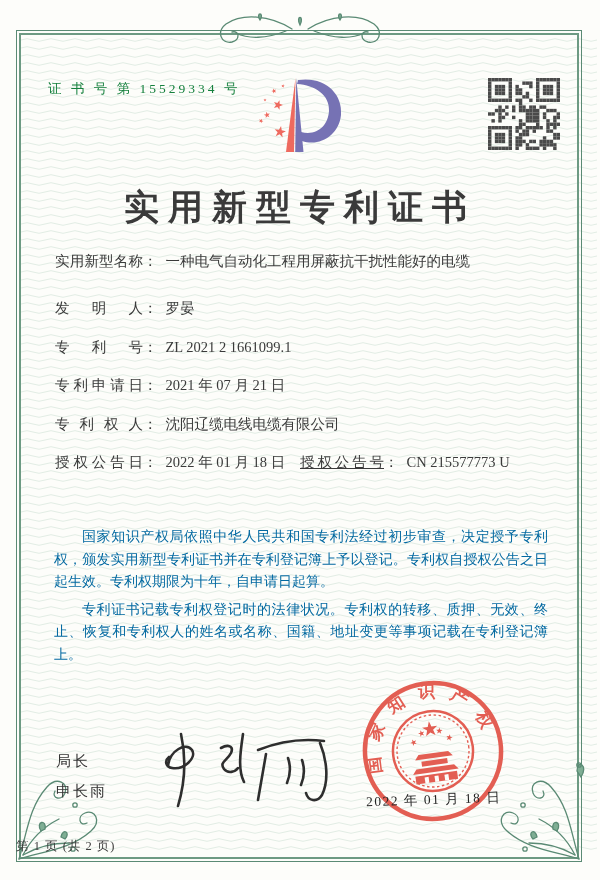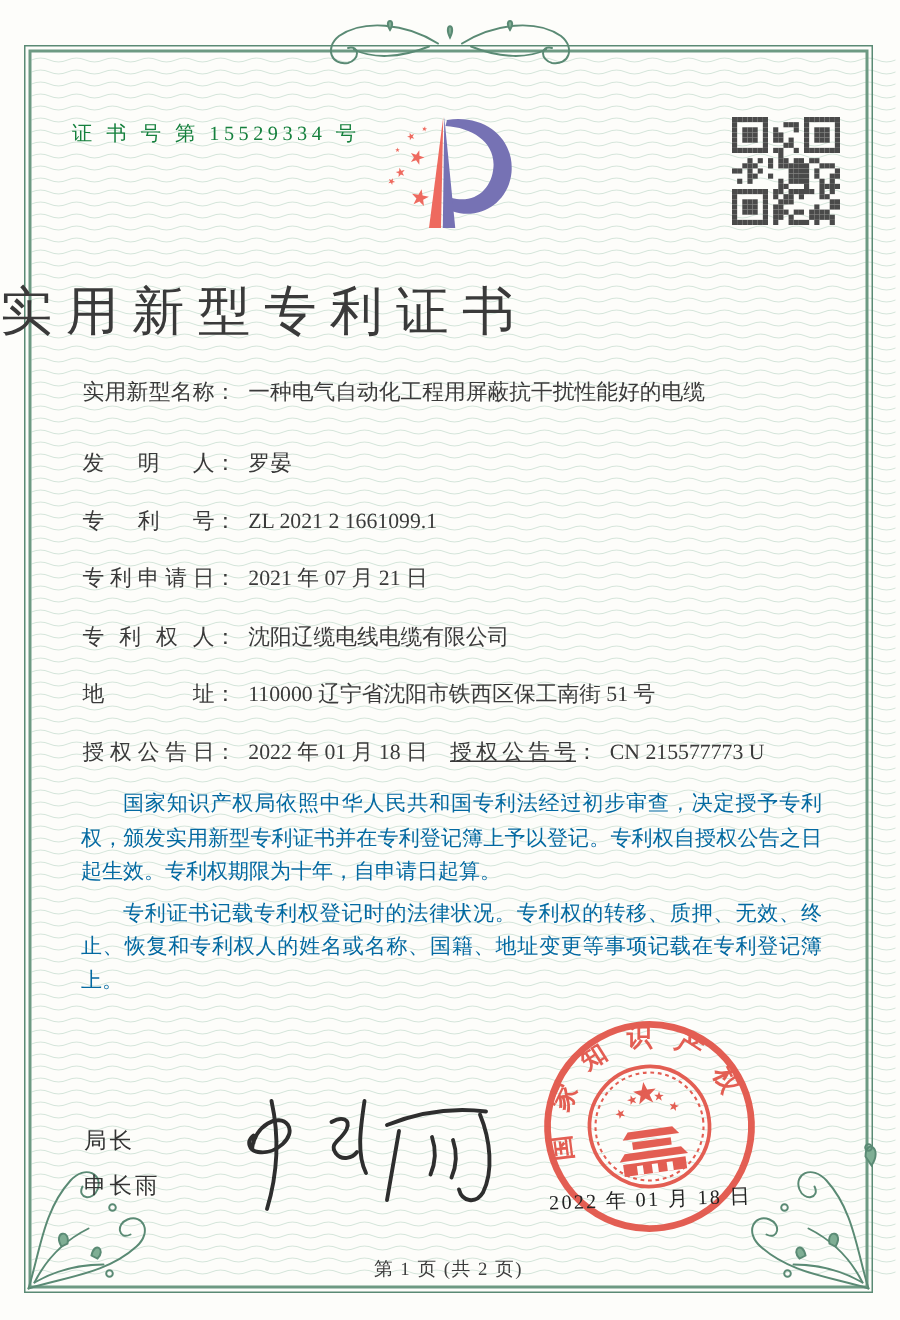--- a/index.html
+++ b/index.html
@@ -12,22 +12,22 @@
   .frame{position:absolute;left:16px;top:30px;width:564px;height:830px;
     border:1px solid #5a8a74;}
   .frame-inner{position:absolute;inset:2px;border:2px solid #6d9a83;}
   svg{display:block;}
   .overlay{position:absolute;left:0;top:0;pointer-events:none;}
 
   .cert-no{position:absolute;left:48px;top:80px;font-size:13.5px;letter-spacing:3px;color:#15803d;}
   .logo{position:absolute;left:250px;top:74px;}
   .qr{position:absolute;left:488px;top:78px;}
 
-  .title{position:absolute;left:0;top:184px;width:600px;text-align:left;
-    font-size:35px;letter-spacing:9px;color:#3a3a3a;font-weight:400;}
+  .title{position:absolute;left:0;top:184px;width:600px;text-align:center;
+    font-size:35px;letter-spacing:9px;color:#3a3a3a;font-weight:700;}
 
   .fields{position:absolute;left:55px;top:252px;width:500px;font-size:14.5px;color:#3a3a3a;}
   .field-row{height:20px;margin-bottom:18.5px;white-space:nowrap;position:relative;}
   .field-row.first{margin-bottom:27px;}
   .lab{display:inline-block;width:88px;text-align:justify;text-align-last:justify;vertical-align:top;}
   .val{margin-left:8px;}
   .grant-right{position:absolute;left:245px;top:0;}
   .grant-right .lab{width:84px;text-decoration:underline;}
 
   .paras{position:absolute;left:54px;top:526px;width:494px;
@@ -36,21 +36,21 @@
 
   .signer{position:absolute;left:56px;top:746px;
     font-family:"Liberation Sans","DejaVu Sans",sans-serif;
     font-size:15px;line-height:30px;color:#333;letter-spacing:2px;}
   .signature{position:absolute;left:140px;top:722px;}
 
   .seal{position:absolute;left:359px;top:677px;opacity:.93;transform:rotate(-8deg);}
   .seal-date{position:absolute;left:366px;top:791px;font-size:13.5px;letter-spacing:1.5px;
     color:#232323;transform:rotate(-2deg);white-space:nowrap;}
 
-  .footer{position:absolute;left:16px;top:838px;width:566px;text-align:center;
+  .footer{position:absolute;left:16px;top:838px;width:566px;text-align:left;
     font-size:12.5px;color:#3c3c3c;letter-spacing:1px;}
 </style>
 </head>
 <body>
 
 <svg class="overlay" width="600" height="880">
   <g id="waves">
       <path d="M21 40 q6 -2.6 12 0 t12 0 q6 -2.6 12 0 t12 0 q6 -2.6 12 0 t12 0 q6 -2.6 12 0 t12 0 q6 -2.6 12 0 t12 0 q6 -2.6 12 0 t12 0 q6 -2.6 12 0 t12 0 q6 -2.6 12 0 t12 0 q6 -2.6 12 0 t12 0 q6 -2.6 12 0 t12 0 q6 -2.6 12 0 t12 0 q6 -2.6 12 0 t12 0 q6 -2.6 12 0 t12 0 q6 -2.6 12 0 t12 0 q6 -2.6 12 0 t12 0 q6 -2.6 12 0 t12 0 q6 -2.6 12 0 t12 0 q6 -2.6 12 0 t12 0 q6 -2.6 12 0 t12 0 q6 -2.6 12 0 t12 0 q6 -2.6 12 0 t12 0 q6 -2.6 12 0 t12 0 q6 -2.6 12 0 t12 0 q6 -2.6 12 0 t12 0" stroke="#8fbca4" stroke-width="0.5" fill="none" opacity="0.5"></path>
       <path d="M21 48 q6 -2.6 12 0 t12 0 q6 -2.6 12 0 t12 0 q6 -2.6 12 0 t12 0 q6 -2.6 12 0 t12 0 q6 -2.6 12 0 t12 0 q6 -2.6 12 0 t12 0 q6 -2.6 12 0 t12 0 q6 -2.6 12 0 t12 0 q6 -2.6 12 0 t12 0 q6 -2.6 12 0 t12 0 q6 -2.6 12 0 t12 0 q6 -2.6 12 0 t12 0 q6 -2.6 12 0 t12 0 q6 -2.6 12 0 t12 0 q6 -2.6 12 0 t12 0 q6 -2.6 12 0 t12 0 q6 -2.6 12 0 t12 0 q6 -2.6 12 0 t12 0 q6 -2.6 12 0 t12 0 q6 -2.6 12 0 t12 0 q6 -2.6 12 0 t12 0 q6 -2.6 12 0 t12 0 q6 -2.6 12 0 t12 0 q6 -2.6 12 0 t12 0" stroke="#8fbca4" stroke-width="0.5" fill="none" opacity="0.5"></path>
       <path d="M21 56 q6 -2.6 12 0 t12 0 q6 -2.6 12 0 t12 0 q6 -2.6 12 0 t12 0 q6 -2.6 12 0 t12 0 q6 -2.6 12 0 t12 0 q6 -2.6 12 0 t12 0 q6 -2.6 12 0 t12 0 q6 -2.6 12 0 t12 0 q6 -2.6 12 0 t12 0 q6 -2.6 12 0 t12 0 q6 -2.6 12 0 t12 0 q6 -2.6 12 0 t12 0 q6 -2.6 12 0 t12 0 q6 -2.6 12 0 t12 0 q6 -2.6 12 0 t12 0 q6 -2.6 12 0 t12 0 q6 -2.6 12 0 t12 0 q6 -2.6 12 0 t12 0 q6 -2.6 12 0 t12 0 q6 -2.6 12 0 t12 0 q6 -2.6 12 0 t12 0 q6 -2.6 12 0 t12 0 q6 -2.6 12 0 t12 0 q6 -2.6 12 0 t12 0" stroke="#8fbca4" stroke-width="0.5" fill="none" opacity="0.5"></path>
@@ -460,23 +460,20 @@
   <div class="field-row">
     <span class="lab">专利号</span><span>：</span><span class="val">ZL 2021 2 1661099.1</span>
   </div>
   <div class="field-row">
     <span class="lab">专利申请日</span><span>：</span><span class="val">2021 年 07 月 21 日</span>
   </div>
   <div class="field-row">
     <span class="lab">专利权人</span><span>：</span><span class="val">沈阳辽缆电线电缆有限公司</span>
   </div>
   <div class="field-row">
-    <span class="lab">地址</span><span>：</span><span class="val">110000 辽宁省沈阳市铁西区保工南街 51 号</span>
-  </div>
-  <div class="field-row">
     <span class="lab">授权公告日</span><span>：</span><span class="val">2022 年 01 月 18 日</span>
     <span class="grant-right">
       <span class="lab">授权公告号</span><span>：</span><span class="val">CN 215577773 U</span>
     </span>
   </div>
 </div>
 
 <div class="paras">
   <p>国家知识产权局依照中华人民共和国专利法经过初步审查，决定授予专利权，颁发实用新型专利证书并在专利登记簿上予以登记。专利权自授权公告之日起生效。专利权期限为十年，自申请日起算。</p>
   <p>专利证书记载专利权登记时的法律状况。专利权的转移、质押、无效、终止、恢复和专利权人的姓名或名称、国籍、地址变更等事项记载在专利登记簿上。</p>

